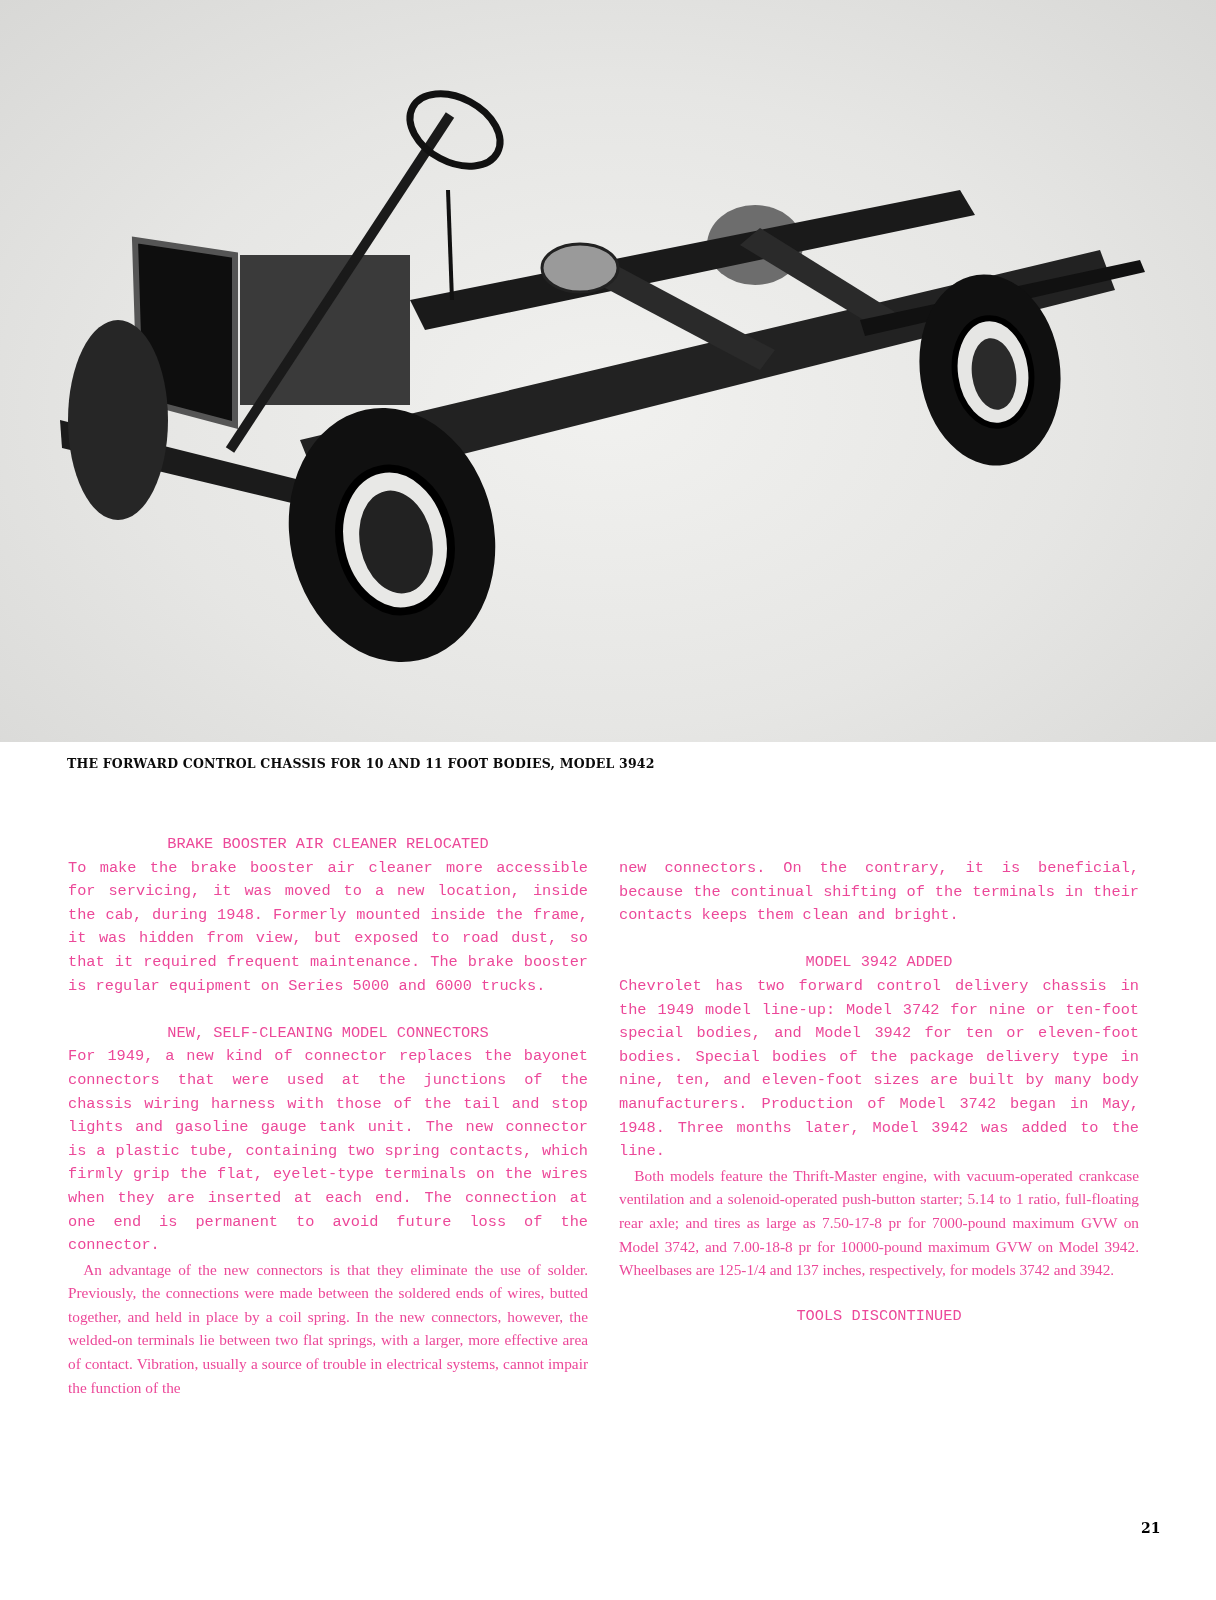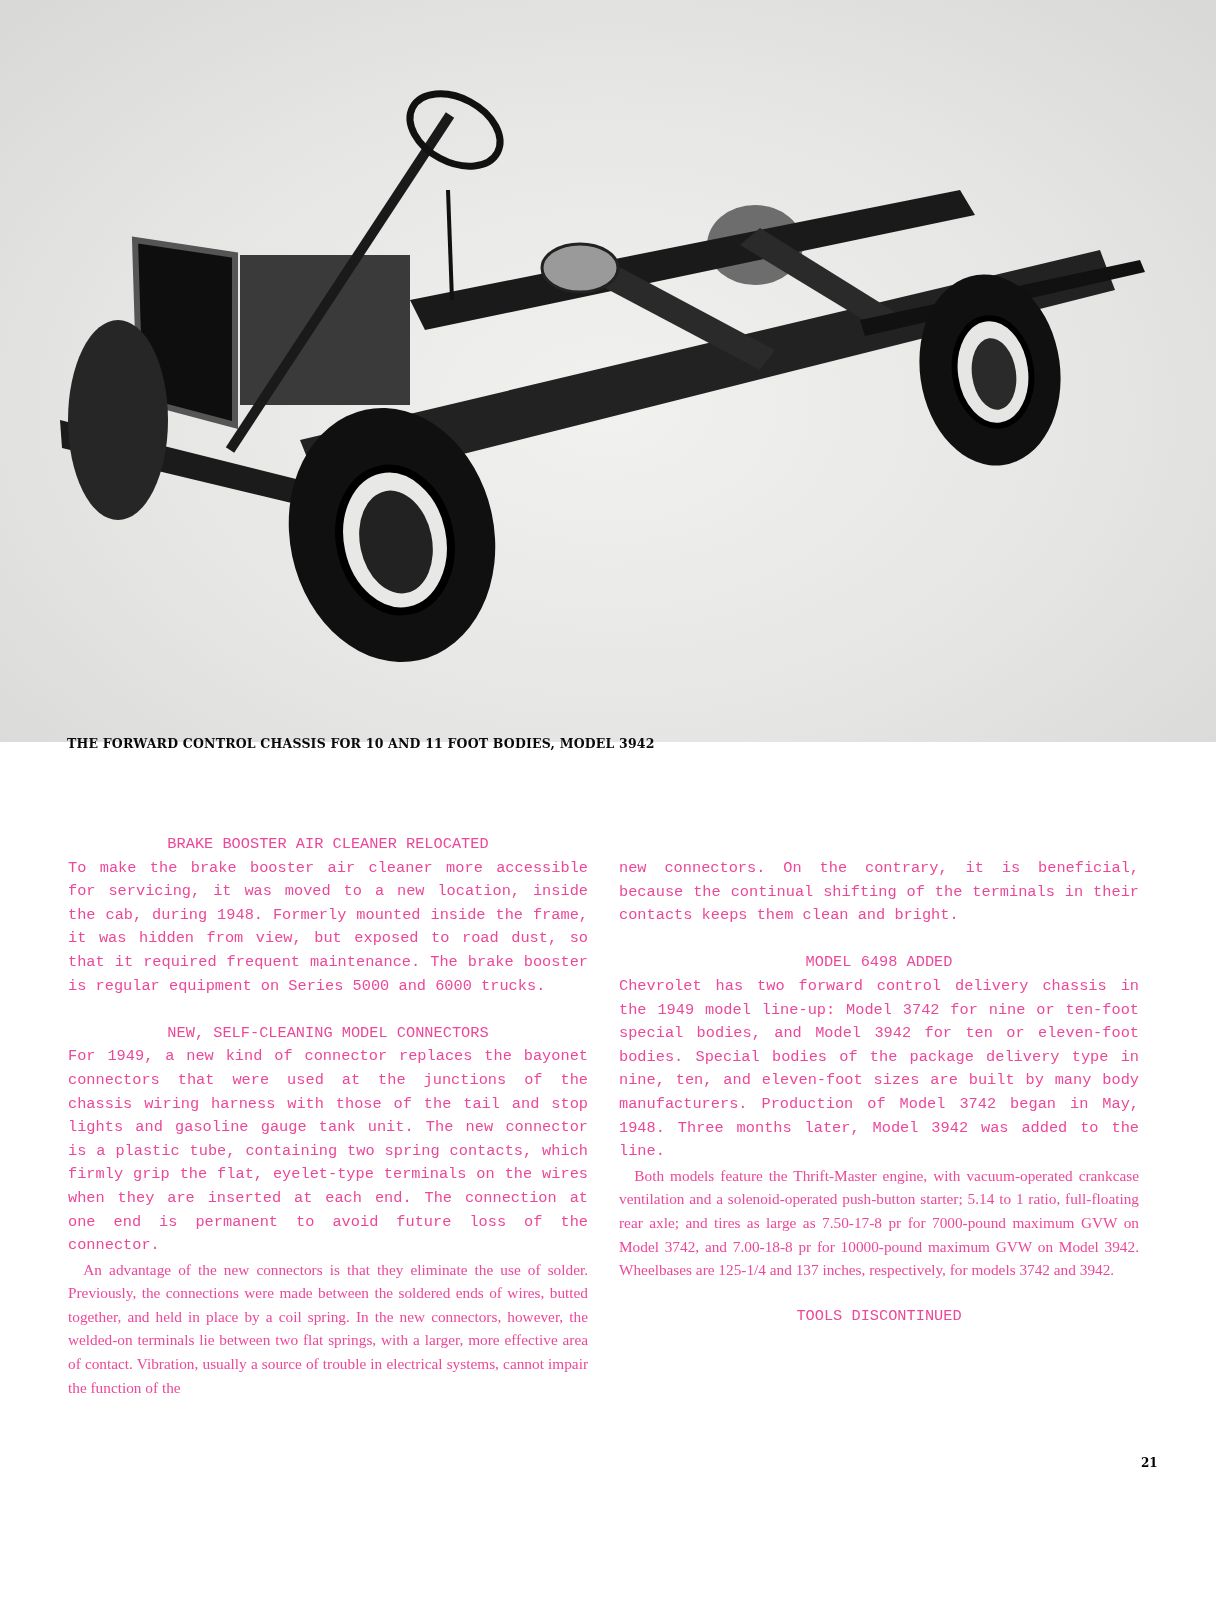--- a/index.html
+++ b/index.html
@@ -7,38 +7,38 @@
     width: 1216px; height: 1600px; position: relative; overflow: hidden;
     background: #ffffff; color: #1c1c1c;
   }
   .photo {
     position: absolute; left: 0; top: 0; width: 1216px; height: 742px;
     background: radial-gradient(ellipse at 50% 55%, #f1f1ef 0%, #e6e6e4 55%, #d8d8d6 100%);
     overflow: hidden;
   }
   .photo svg { position: absolute; left: 0; top: 0; }
   .caption {
-    position: absolute; left: 67px; top: 736px;
+    position: absolute; left: 67px; top: 756px;
     font-family: "DejaVu Serif", serif; font-weight: bold; font-size: 12.5px;
     letter-spacing: 0.2px; color: #0a0a0a; white-space: nowrap;
   }
   .col {
     position: absolute; top: 833px; width: 520px;
     font-family: "Liberation Mono", monospace; font-size: 15.3px; line-height: 23.6px;
     color: #ec4899;
   }
   .col.left { left: 68px; }
   .col.right { left: 619px; top: 857px; }
   .heading { text-align: center; margin: 0; }
   .para { margin: 0; text-align: justify; text-align-last: left; }
   .indent { text-indent: 2ch; font-family: Liberation Serif, serif; }
   .gap { height: 23.6px; }
   .page-number {
-    position: absolute; left: 1141px; top: 1456px;
-    font-family: "DejaVu Serif", serif; font-weight: bold; font-size: 12px; color: #000;
+    position: absolute; left: 1141px; top: 1520px;
+    font-family: "DejaVu Serif", serif; font-weight: bold; font-size: 14px; color: #000;
   }
 </style>
 </head>
 <body>
 
 <div class="photo">
   <svg width="1216" height="742" viewBox="0 0 1216 742">
 
     <ellipse cx="755" cy="245" rx="48" ry="40" fill="#6d6d6d"></ellipse>
 
@@ -79,20 +79,20 @@
   <p class="para">To make the brake booster air cleaner more accessible for servicing, it was moved to a new location, inside the cab, during 1948.  Formerly mounted inside the frame, it was hidden from view, but exposed to road dust, so that it required frequent maintenance.  The brake booster is regular equipment on Series 5000 and 6000 trucks.</p>
   <div class="gap"></div>
   <p class="heading">NEW, SELF-CLEANING MODEL CONNECTORS</p>
   <p class="para">For 1949, a new kind of connector replaces the bayonet connectors that were used at the junctions of the chassis wiring harness with those of the tail and stop lights and gasoline gauge tank unit. The new connector is a plastic tube, containing two spring contacts, which firmly grip the flat, eyelet-type terminals on the wires when they are inserted at each end.  The connection at one end is permanent to avoid future loss of the connector.</p>
   <p class="para indent">An advantage of the new connectors is that they eliminate the use of solder.  Previously, the connections were made between the soldered ends of wires, butted together, and held in place by a coil spring.  In the new connectors, however, the welded-on terminals lie between two flat springs, with a larger, more effective area of contact. Vibration, usually a source of trouble in electrical systems, cannot impair the function of the</p>
 </div>
 
 <div class="col right">
   <p class="para">new connectors.  On the contrary, it is beneficial, because the continual shifting of the terminals in their contacts keeps them clean and bright.</p>
   <div class="gap"></div>
-  <p class="heading">MODEL 6498 ADDED</p>
+  <p class="heading">MODEL 3942 ADDED</p>
   <p class="para">Chevrolet has two forward control delivery chassis in the 1949 model line-up:  Model 3742 for nine or ten-foot special bodies, and Model 3942 for ten or eleven-foot bodies.  Special bodies of the package delivery type in nine, ten, and eleven-foot sizes are built by many body manufacturers. Production of Model 3742 began in May, 1948.  Three months later, Model 3942 was added to the line.</p>
   <p class="para indent">Both models feature the Thrift-Master engine, with vacuum-operated crankcase ventilation and a solenoid-operated push-button starter; 5.14 to 1 ratio, full-floating rear axle; and tires as large as 7.50-17-8 pr for 7000-pound maximum GVW on Model 3742, and 7.00-18-8 pr for 10000-pound maximum GVW on Model 3942.  Wheelbases are 125-1/4 and 137 inches, respectively, for models 3742 and 3942.</p>
   <div class="gap"></div>
   <p class="heading">TOOLS DISCONTINUED</p>
 </div>
 
 <div class="page-number">21</div>
 
 </body></html>

